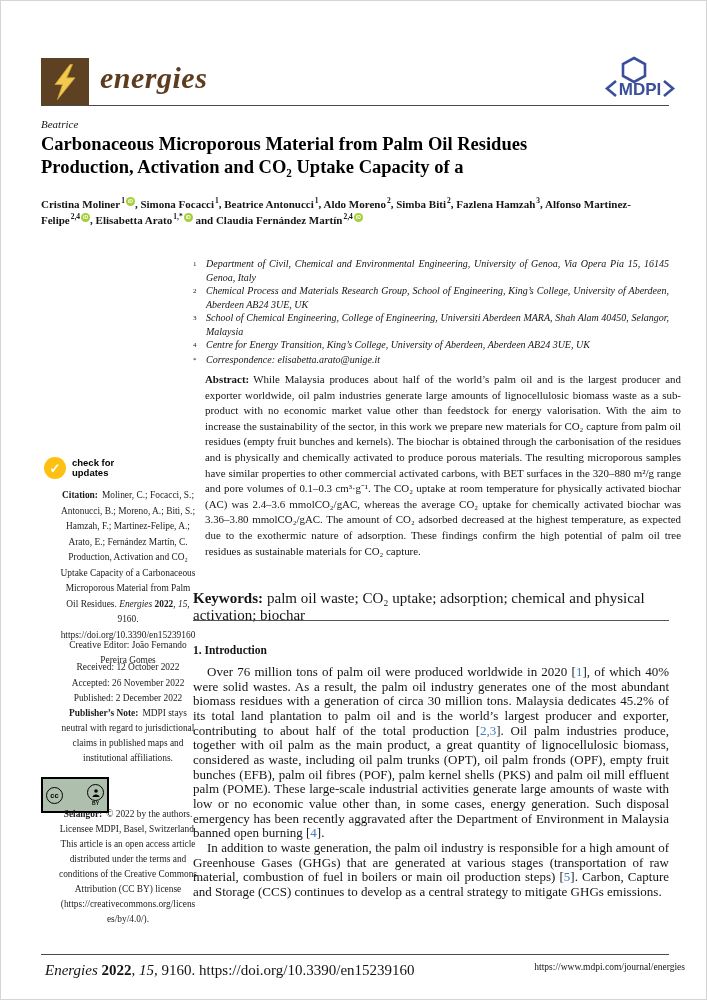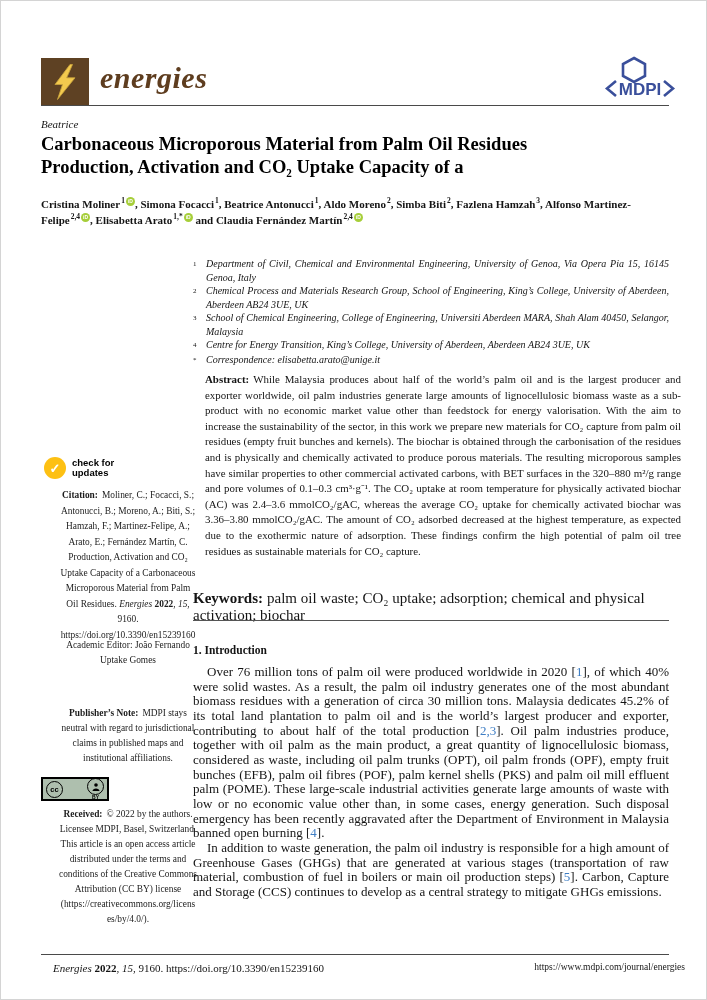--- a/index.html
+++ b/index.html
@@ -36,31 +36,31 @@
   .sidebar-text{left:58px;width:138px;font-size:9.4px;line-height:15px;color:#1c1c1c;overflow-wrap:break-word;text-align:center;}
   .check-badge{left:43px;top:456px;display:flex;align-items:center;gap:6px;cursor:pointer;}
   .check-circle{width:22px;height:22px;border-radius:50%;background:#fdc013;color:#fff;font-weight:bold;
                 display:flex;align-items:center;justify-content:center;font-size:13px;font-family:"Liberation Sans",sans-serif;}
   .check-text{font-size:9.5px;font-weight:bold;line-height:10px;color:#000;font-family:"Liberation Sans",sans-serif;}
   .citation-block{top:487px;line-height:15.5px;}
   .doi-nowrap{white-space:nowrap;}
   .editor-block{top:637px;}
   .dates-block{top:659px;line-height:15.5px;}
   .pubnote-block{top:705px;}
-  .cc-badge{left:40px;top:776px;width:68px;height:24px;background:#aebfae;border:2px solid #000;box-sizing:border-box;
+  .cc-badge{left:40px;top:776px;width:68px;height:36px;background:#aebfae;border:2px solid #000;box-sizing:border-box;
             display:flex;align-items:center;justify-content:center;gap:24px;cursor:pointer;}
   .cc-circle{width:17px;height:17px;border-radius:50%;border:1.8px solid #000;box-sizing:border-box;
              display:flex;align-items:center;justify-content:center;font-size:7.5px;font-weight:bold;color:#000;
              font-family:"Liberation Sans",sans-serif;}
   .by-stack{display:flex;flex-direction:column;align-items:center;}
   .by-label{font-size:5px;font-weight:bold;color:#000;line-height:5px;font-family:"Liberation Sans",sans-serif;}
   .copyright-block{top:806px;}
   
   .footer-rule{left:40px;top:953px;width:628px;background:#4a4a4a;}
-  .footer-left{left:52px;top:961px;font-size:11px;}
+  .footer-left{left:44px;top:961px;font-size:15px;}
   .footer-right{left:384px;top:961px;width:300px;font-size:9.5px;text-align:right;}
   .it{font-style:italic;}
   .bf{font-weight:bold;}
 </style>
 </head>
 <body>
 
 <div class="page">
 
   <div class="abs logo-box">
@@ -133,42 +133,47 @@
     <span class="check-text">
       <div>check for</div>
       <div>updates</div>
     </span>
   </div>
 
   <div class="abs sidebar-text citation-block">
     <span class="inline-label">Citation:</span><span>Moliner, C.; Focacci, S.; Antonucci, B.; Moreno, A.; Biti, S.; Hamzah, F.; Martinez-Felipe, A.; Arato, E.; Fernández Martín, C. Production, Activation and CO₂ Uptake Capacity of a Carbonaceous Microporous Material from Palm Oil Residues. </span><span class="it">Energies</span><span class="bf"> 2022</span><span class="it">, 15,</span><span> 9160. </span><span class="doi-nowrap">https://doi.org/10.3390/en15239160</span>
   </div>
 
-  <div class="abs sidebar-text editor-block">Academic Editor: João Fernando Uptake Gomes</div>
+  <div class="abs sidebar-text editor-block">Creative Editor: João Fernando Pereira Gomes</div>
 
+  <div class="abs sidebar-text dates-block">
+    <div>Received: 12 October 2022</div>
+    <div>Accepted: 26 November 2022</div>
+    <div>Published: 2 December 2022</div>
+  </div>
 
   <div class="abs sidebar-text pubnote-block">
     <span class="inline-label">Publisher’s Note:</span><span>MDPI stays neutral with regard to jurisdictional claims in published maps and institutional affiliations.</span>
   </div>
 
   <div class="abs cc-badge">
     <span class="cc-circle">cc</span>
     <span class="by-stack">
       <span class="cc-circle">
         <svg width="10" height="10" viewBox="0 0 10 10">
           <circle cx="5" cy="3" r="1.8" fill="#000"></circle>
           <path d="M1.5 9 C1.5 5.6 8.5 5.6 8.5 9 Z" fill="#000"></path>
         </svg>
       </span>
       <span class="by-label">BY</span>
     </span>
   </div>
 
   <div class="abs sidebar-text copyright-block">
-    <span class="inline-label">Received:</span><span>© 2022 by the authors. Licensee MDPI, Basel, Switzerland. This article is an open access article distributed under the terms and conditions of the Creative Commons Attribution (CC BY) license (https://creativecommons.org/licenses/by/4.0/).</span>
+    <span class="inline-label">Selangor:</span><span>© 2022 by the authors. Licensee MDPI, Basel, Switzerland. This article is an open access article distributed under the terms and conditions of the Creative Commons Attribution (CC BY) license (https://creativecommons.org/licenses/by/4.0/).</span>
   </div>
 
   <div class="abs rule footer-rule"></div>
   <div class="abs footer-left">
     <span class="it">Energies</span><span class="bf"> 2022</span><span class="it">, 15,</span><span> 9160. </span><span>https://doi.org/10.3390/en15239160</span>
   </div>
   <div class="abs footer-right">https://www.mdpi.com/journal/energies</div>
 
 </div>
 

